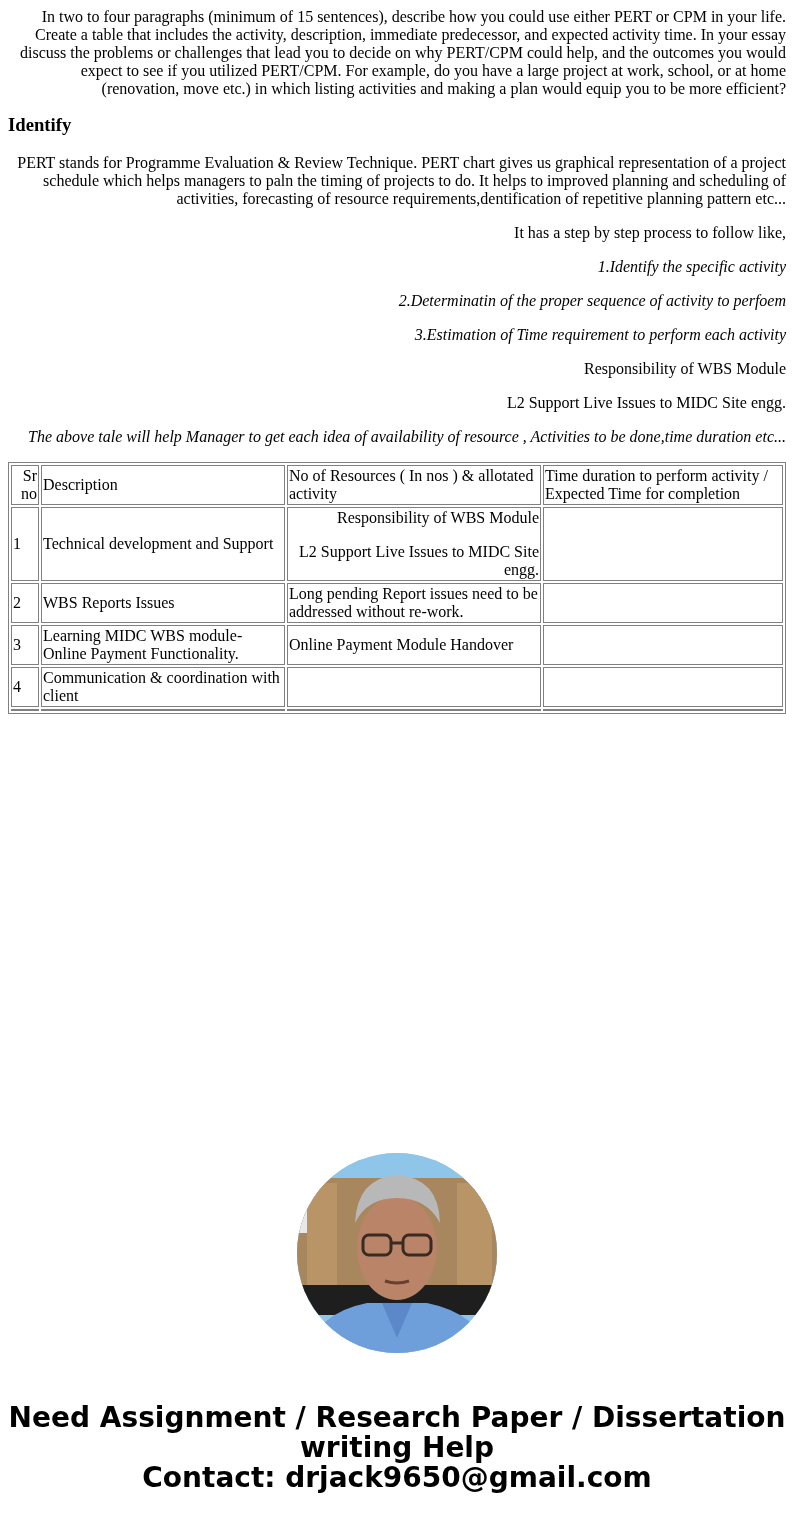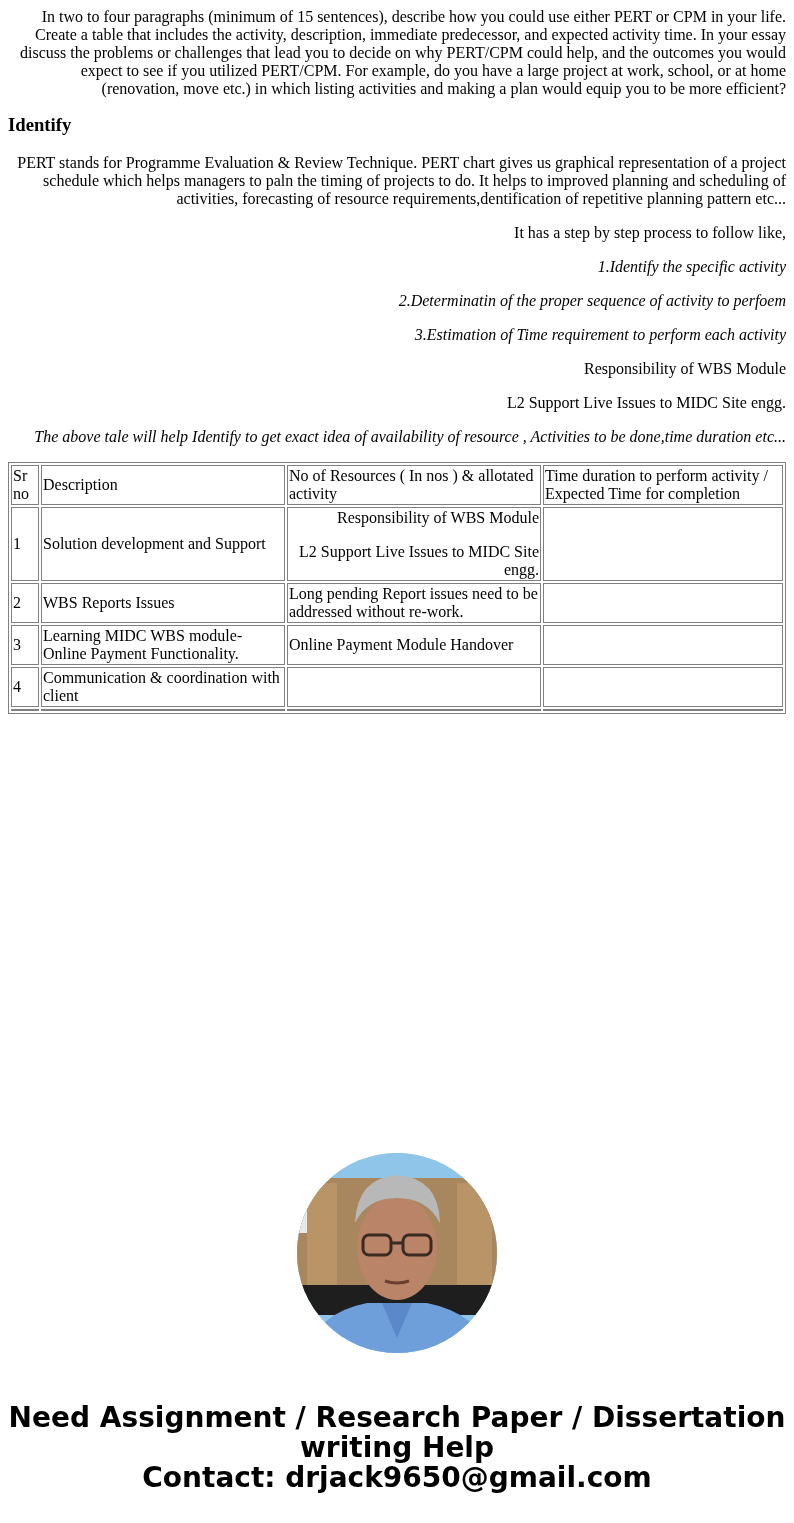--- a/index.html
+++ b/index.html
@@ -37,21 +37,21 @@
     }
     table.wbs td {
       border: 1px solid #808080;
       padding: 1px;
       vertical-align: middle;
       line-height: 18px;
     }
     table.wbs td p { margin: 0; }
     table.wbs td p + p { margin-top: 16px; }
     table.wbs tr.empty-row td { height: 0; padding: 0; border-width: 1px; }
-    .col-sr { width: 24px; }
+    .col-sr { width: 24px; text-align: right; }
     .col-desc { width: 240px; }
     .col-res { width: 250px; margin-left: 32px; }
     .col-time { width: auto; }
     .row1 td { height: 68px; }
     .row2 td { height: 36px; }
     .row3 td { height: 34px; }
     .row4 td { height: 34px; }
 
     .avatar {
       position: absolute;
@@ -87,33 +87,33 @@
   <p>PERT stands for Programme Evaluation &amp; Review Technique. PERT chart gives us graphical representation of a project schedule which helps managers to paln the timing of projects to do. It helps to improved planning and scheduling of activities, forecasting of resource requirements,dentification of repetitive planning pattern etc...</p>
 
   <p>It has a step by step process to follow like,</p>
 
   <p class="step step-1">1.Identify the specific activity</p>
   <p class="step step-2">2.Determinatin of the proper sequence of activity to perfoem</p>
   <p class="step step-3">3.Estimation of Time requirement to perform each activity</p>
 
   <p>Responsibility of WBS Module</p>
   <p>L2 Support Live Issues to MIDC Site engg.</p>
-  <p class="italic">The above tale will help Identify to get exact idea of availability of resource , Activities to be done,time duration etc...</p>
+  <p class="italic">The above tale will help Manager to get each idea of availability of resource , Activities to be done,time duration etc...</p>
 
   <table class="wbs">
     <tbody>
         <tr>
       <td class="col-sr">Sr no</td>
       <td class="col-desc">Description</td>
       <td class="col-res">No of Resources ( In nos ) &amp; allotated activity</td>
       <td class="col-time">Time duration to perform activity / Expected Time for completion</td>
     </tr>
     <tr class="row1">
       <td>1</td>
-      <td>Solution development and Support</td>
+      <td>Technical development and Support</td>
       <td>
         <p>Responsibility of WBS Module</p>
         <p>L2 Support Live Issues to MIDC Site engg.</p>
       </td>
       <td></td>
     </tr>
     <tr class="row2">
       <td>2</td>
       <td>WBS Reports Issues</td>
       <td>Long pending Report issues need to be addressed without re-work.</td>

